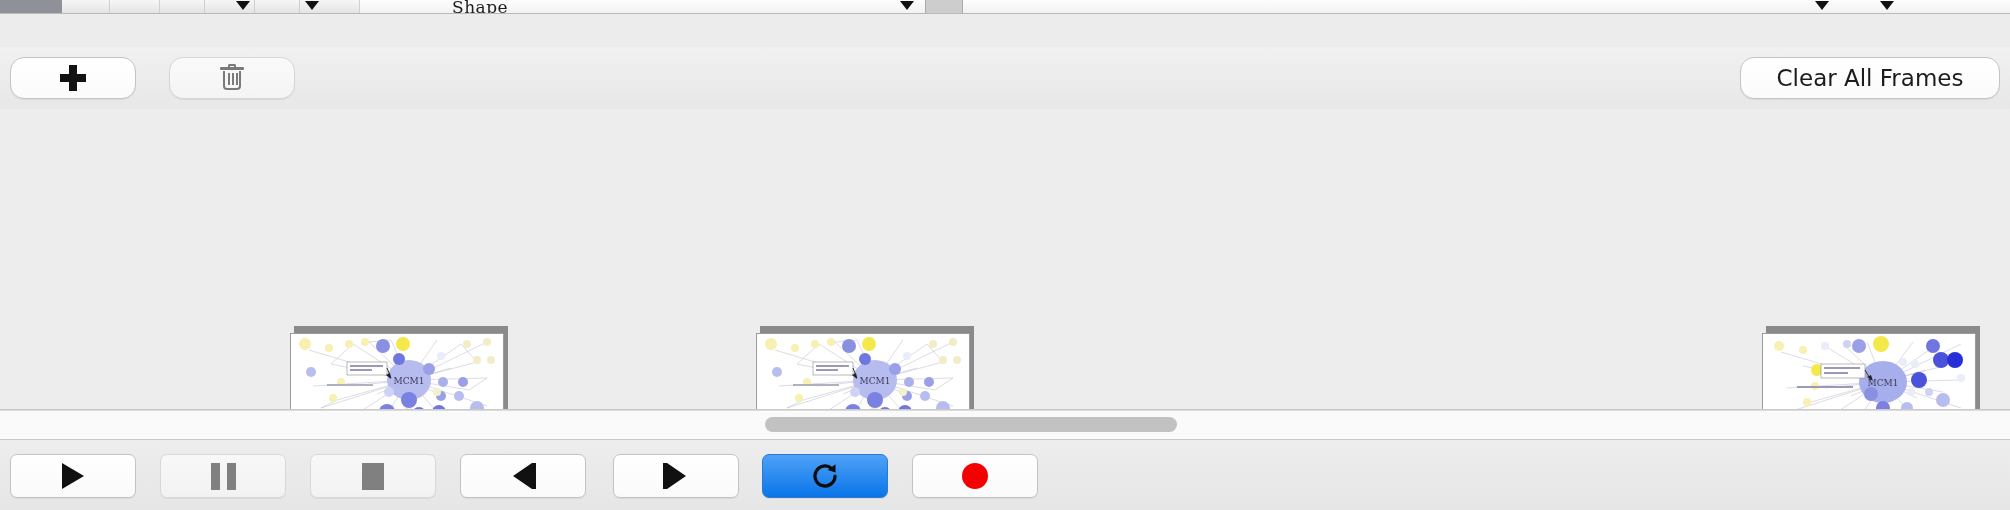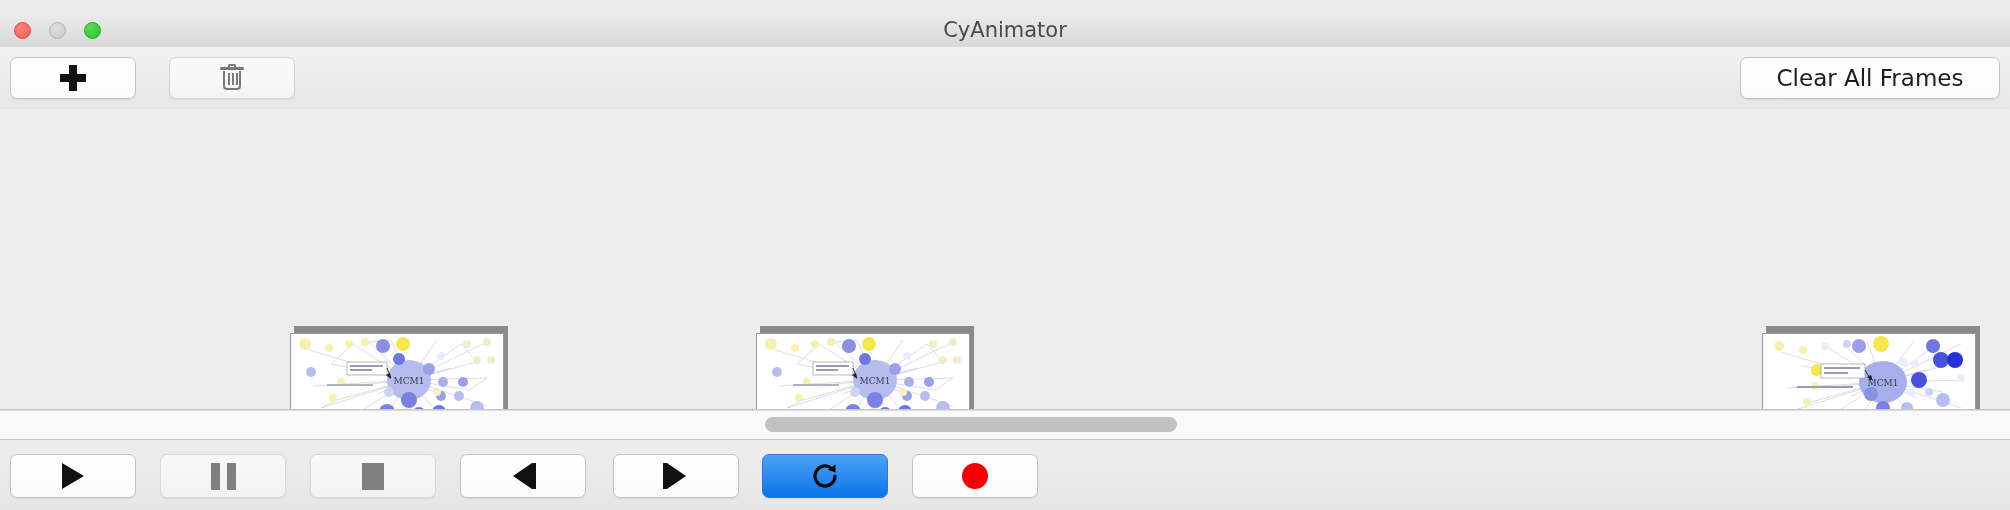--- a/index.html
+++ b/index.html
@@ -30,21 +30,21 @@
   .dot{width:17px;height:17px;border-radius:50%;box-sizing:border-box;}
   .dot.close{background:radial-gradient(circle at 35% 30%,#ff8278,#f25c53);border:1px solid #dd4b43;}
   .dot.min{background:radial-gradient(circle at 35% 30%,#dedede,#c9c9c9);border:1px solid #b4b4b4;}
   .dot.zoom{background:radial-gradient(circle at 35% 30%,#5edb5e,#27c327);border:1px solid #1cab1c;}
   .title{position:absolute;left:0;top:0;width:2010px;height:34px;line-height:34px;
     text-align:center;font-size:21px;color:#4a4a4a;}
 
   
   .toolbar{position:absolute;left:0;top:47px;width:2010px;height:62px;
     background:linear-gradient(#f1f1f1,#e7e7e7);border-bottom:1px solid #c4c4c4;}
-  .btn{position:absolute;box-sizing:border-box;border:1px solid #c3c3c3;border-radius:7px;
+  .btn{position:absolute;box-sizing:border-box;border:1px solid #c3c3c3;border-radius:14px;
     background:linear-gradient(#ffffff,#fbfbfb);box-shadow:0 1px 1px rgba(0,0,0,.07);
     display:flex;align-items:center;justify-content:center;cursor:default;}
   .btn.dim{background:linear-gradient(#fafafa,#f4f4f4);border-color:#d6d6d6;}
   #add-frame-button{left:10px;top:10px;width:126px;height:42px;}
   #delete-frame-button{left:169px;top:10px;width:126px;height:42px;}
   .plus{position:relative;width:26px;height:26px;}
   .plus:before,.plus:after{content:"";position:absolute;background:#121212;}
   .plus:before{left:9px;top:0;width:8px;height:26px;}
   .plus:after{left:0;top:9px;width:26px;height:8px;}
   .trash{position:relative;width:24px;height:26px;}
@@ -99,29 +99,37 @@
   .ico-skipf .tri{position:absolute;left:4px;top:0;width:0;height:0;
     border-left:19px solid #111;border-top:13px solid transparent;border-bottom:13px solid transparent;}
   .ico-loop{width:30px;height:30px;}
   .ico-record{width:26px;height:26px;border-radius:50%;background:#f40000;}
 </style>
 </head>
 <body>
 
 <div class="app">
 
-
-  <div class="titlebar">
-    <div class="traffic">
-      <span class="dot close"></span>
-      <span class="dot min"></span>
-      <span class="dot zoom"></span>
-    </div>
-    <div class="title">CyAnimator</div>
-  </div>
+  <div class="bg-strip">
+    <div class="bg-sel"></div>
+    <div class="bg-tab" style="left:62px;width:48px;"></div>
+    <div class="bg-tab" style="left:110px;width:50px;"></div>
+    <div class="bg-tab" style="left:160px;width:45px;"></div>
+    <div class="bg-tab" style="left:205px;width:50px;"></div>
+    <div class="bg-tab" style="left:255px;width:45px;"></div>
+    <div class="bg-tab" style="left:300px;width:60px;"></div>
+    <div class="bg-caret" style="left:236px;"></div>
+    <div class="bg-caret" style="left:305px;"></div>
+    <div class="bg-text" style="left:452px;">Shape</div>
+    <div class="bg-caret" style="left:900px;"></div>
+    <div class="bg-knob" style="left:925px;"></div>
+    <div class="bg-caret" style="left:1815px;"></div>
+    <div class="bg-caret" style="left:1880px;"></div>
+  </div>
+
 
   <div class="toolbar">
     <div class="btn" id="add-frame-button">
       <span class="plus"></span>
     </div>
     <div class="btn dim" id="delete-frame-button">
       <span class="trash">
         <span class="handle"></span>
           <span class="lid"></span>
         <span class="can">

